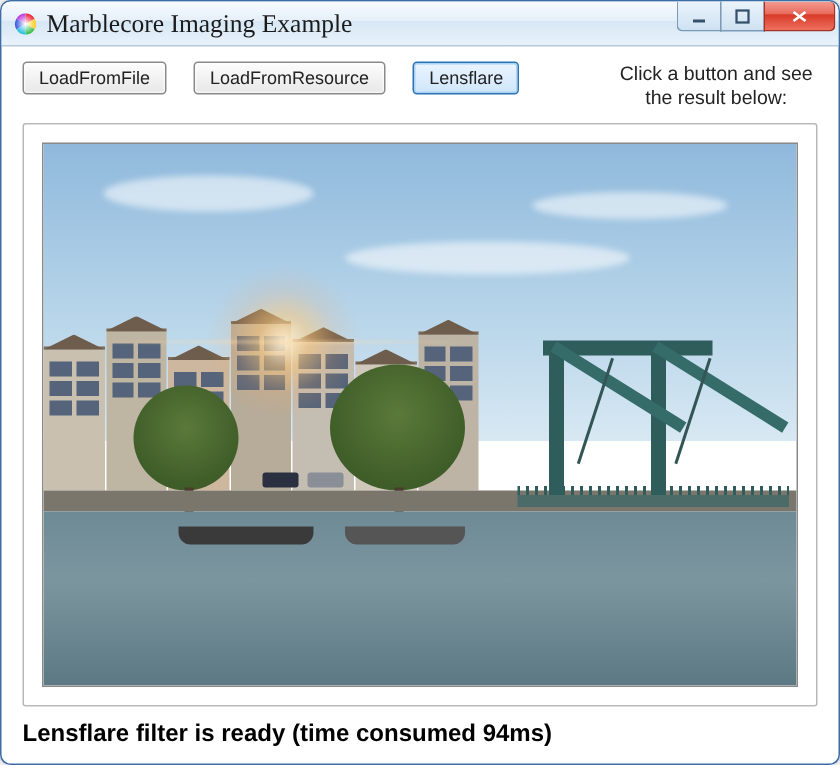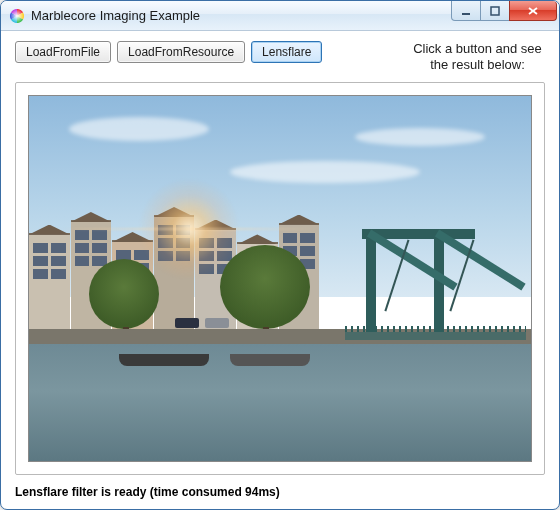--- a/index.html
+++ b/index.html
@@ -31,21 +31,22 @@
     position: relative;
   }
   .app-icon {
     width: 16px; height: 16px;
     margin-right: 6px;
     display: flex; align-items: center; justify-content: center;
   }
   .app-icon svg { display:block; }
   .title-text {
     color: #1a1a1a;
-    font-size: 13px;
+    font-size: 17px;
+    font-family: Liberation Serif, serif;
   }
   .win-controls {
     position: absolute;
     right: 2px; top: 0;
     display: flex;
     height: 20px;
   }
   .wc-btn {
     width: 30px; height: 20px;
     border: 1px solid #7a9ab8;
@@ -65,21 +66,21 @@
   .wc-btn svg { display:block; }
   .client {
     padding: 10px 14px 10px 14px;
     height: calc(100% - 30px);
     display:flex;
     flex-direction:column;
   }
   .toolbar-row {
     display:flex;
     align-items:flex-start;
-    gap:6px;
+    gap:18px;
   }
   .btn {
     font: inherit;
     font-size: 12px;
     padding: 3px 10px;
     border: 1px solid #8a8a8a;
     border-radius: 3px;
     background: linear-gradient(to bottom,#fdfdfd,#e7e7e7);
     color:#222;
     cursor:pointer;
@@ -223,21 +224,21 @@
     filter: blur(1px);
   }
   .flare::before{
     content:""; position:absolute; left:50%; top:50%;
     width:260px; height:2px; background:linear-gradient(90deg,rgba(255,220,170,0) 0%, rgba(255,220,170,0.6) 50%, rgba(255,220,170,0) 100%);
     transform:translate(-50%,-50%);
   }
   .status {
     margin-top: 10px;
     font-weight: bold;
-    font-size: 12px;
+    font-size: 16px;
   }
   .status .time { font-weight: bold; }
 </style>
 </head>
 <body>
 
 <div class="window">
 
   <div class="titlebar">
     <span class="app-icon">

